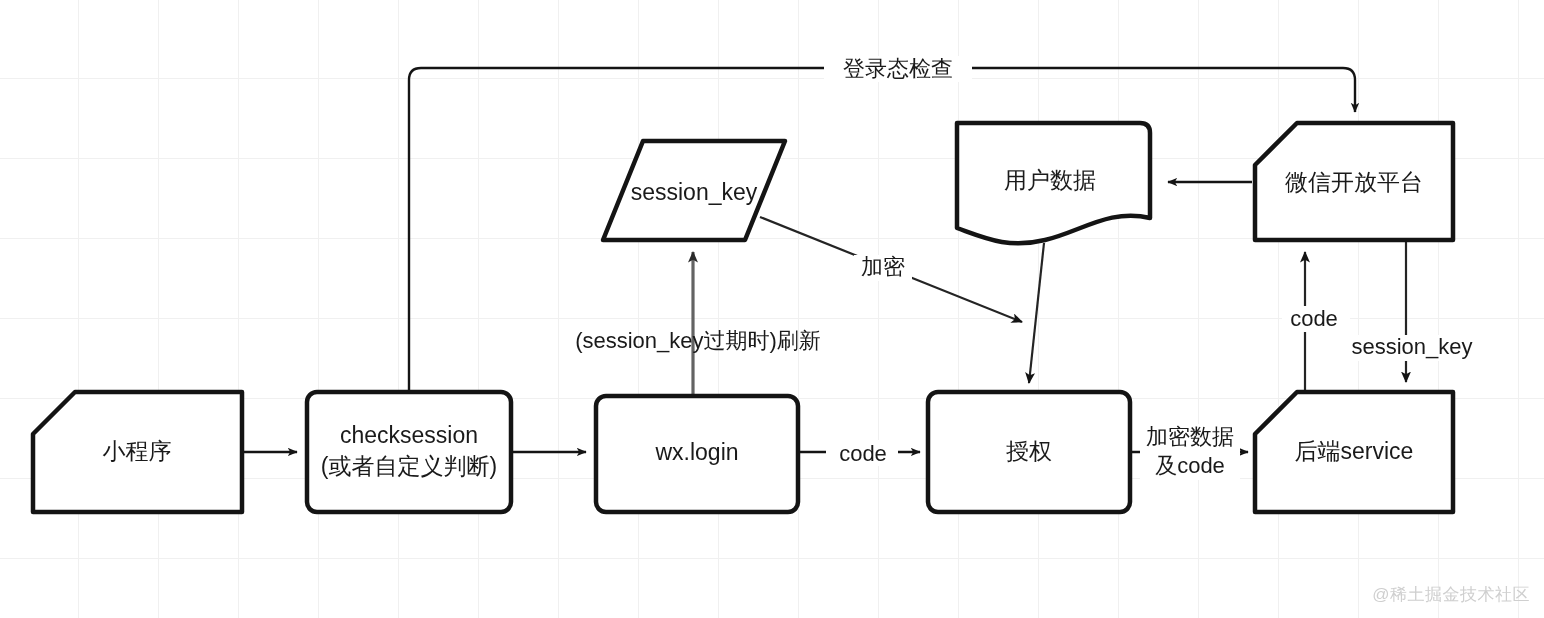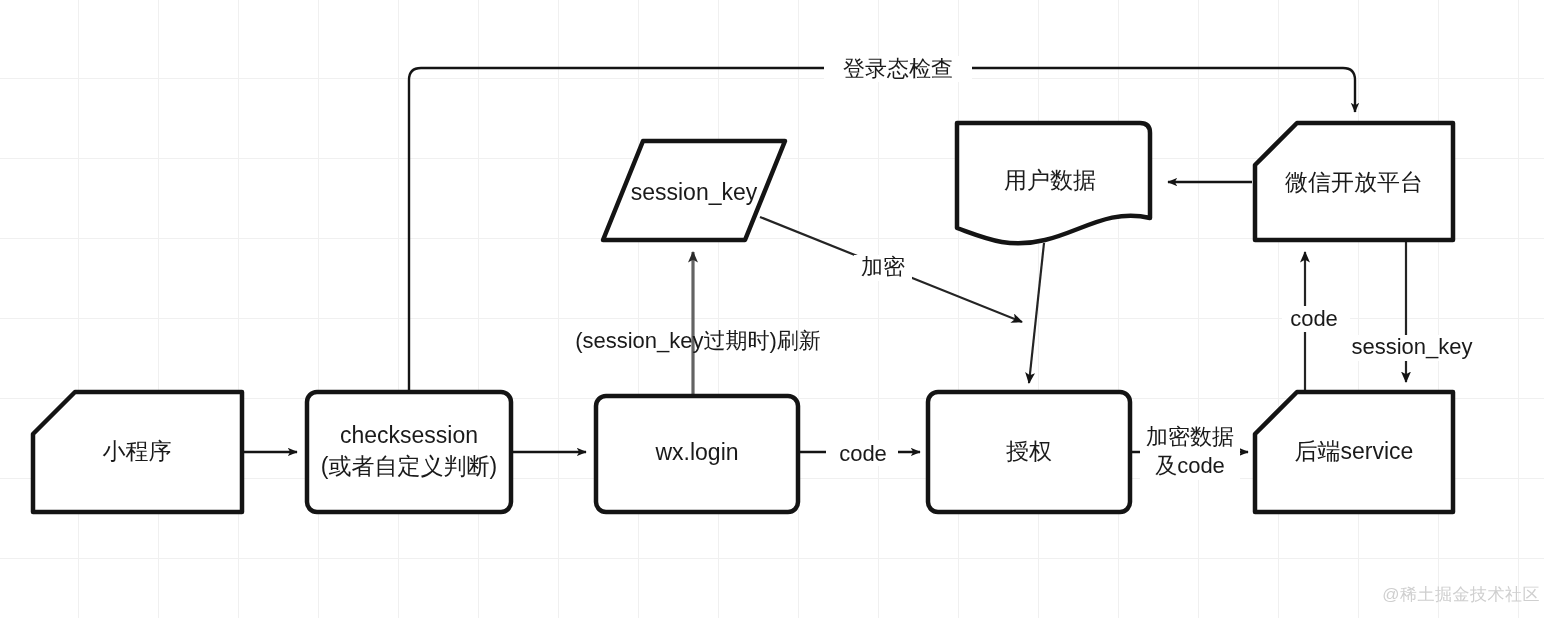--- a/index.html
+++ b/index.html
@@ -58,21 +58,21 @@
   }
   .edge-label {
     fill: #1a1a1a;
     font-family: "Liberation Sans", "DejaVu Sans", sans-serif;
     font-size: 22px;
     text-anchor: middle;
     dominant-baseline: middle;
   }
   .watermark {
     position: absolute;
-    right: 4px;
+    right: 14px;
     bottom: 12px;
     font-family: "Liberation Sans", "DejaVu Sans", sans-serif;
     font-size: 17px;
     color: #cfcfcf;
     letter-spacing: 0.5px;
     user-select: none;
     white-space: nowrap;
     text-align: center;
   }
 </style>

